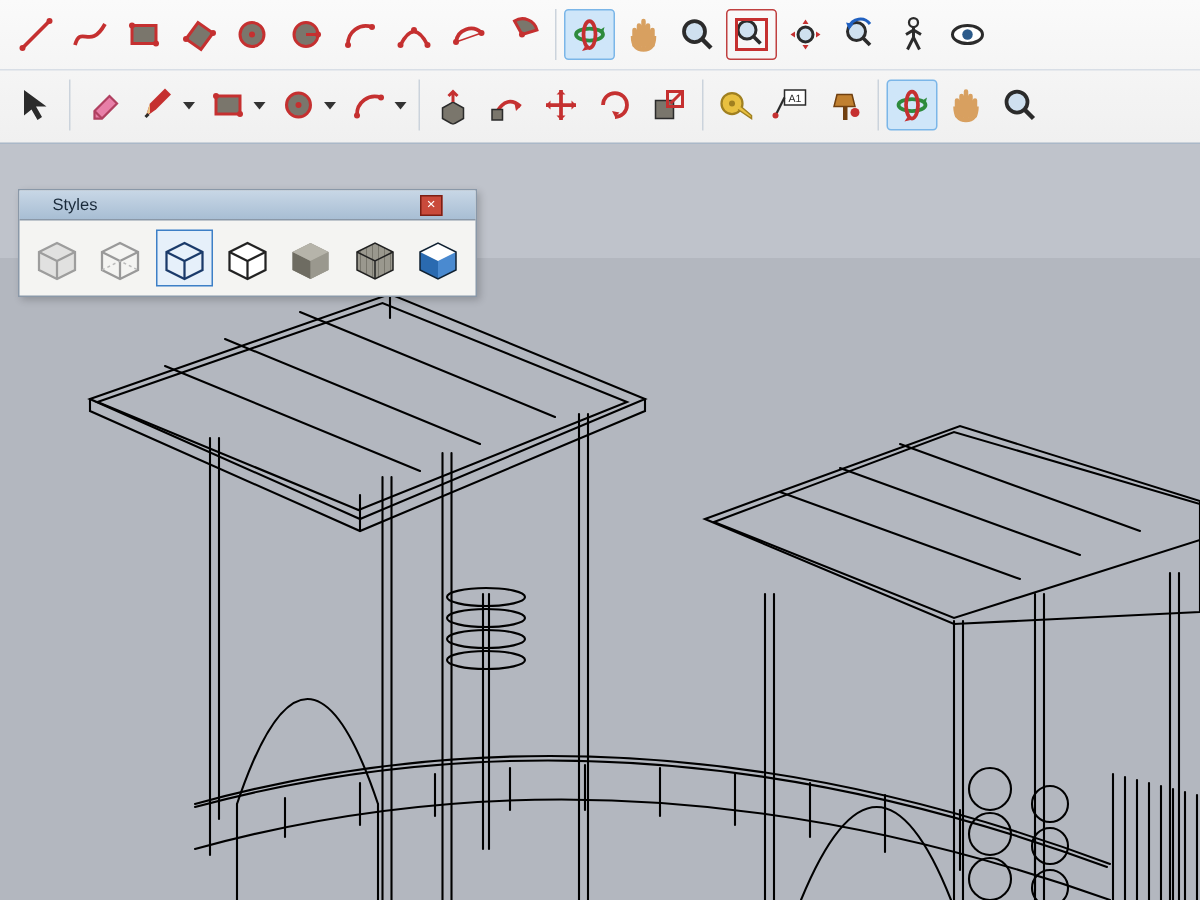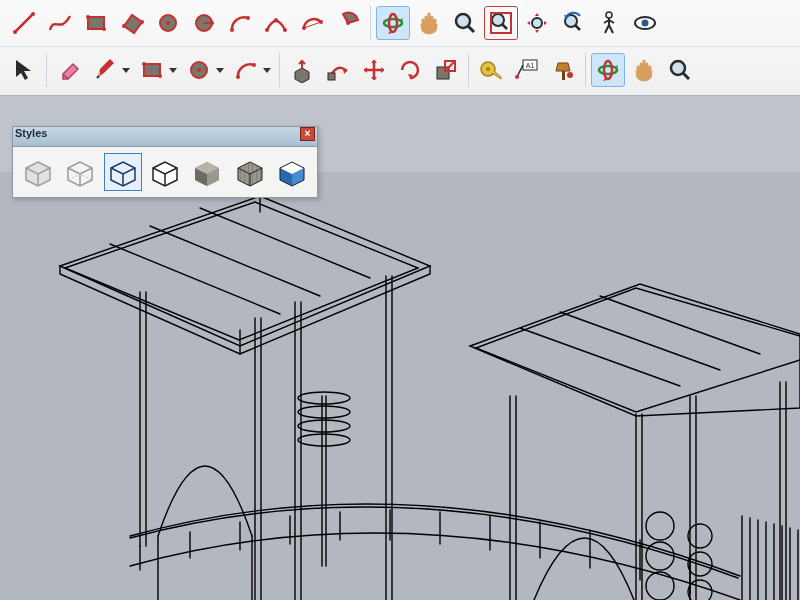--- a/index.html
+++ b/index.html
@@ -84,24 +84,24 @@
     width: 306px;
     background: #f4f4f2;
     border: 1px solid #8a98a8;
     box-shadow: 2px 2px 5px rgba(0,0,0,0.2);
   }
   .styles-title {
     background: linear-gradient(#c8d7e6, #a8bed4);
     border-bottom: 1px solid #8a98a8;
     height: 20px;
     display: flex;
-    align-items: flex-start;
-    padding: 0 2px;
+    align-items: center;
+    padding: 0 22px;
     color: #1a2a3a;
-    font-weight: bold;
+    font-weight: normal;
   }
   .styles-close {
     margin-left: auto;
     width: 15px; height: 14px;
     background: #c94a3b;
     color: #fff;
     text-align: center;
     line-height: 12px;
     font-size: 10px;
     border: 1px solid #7c1f14;

